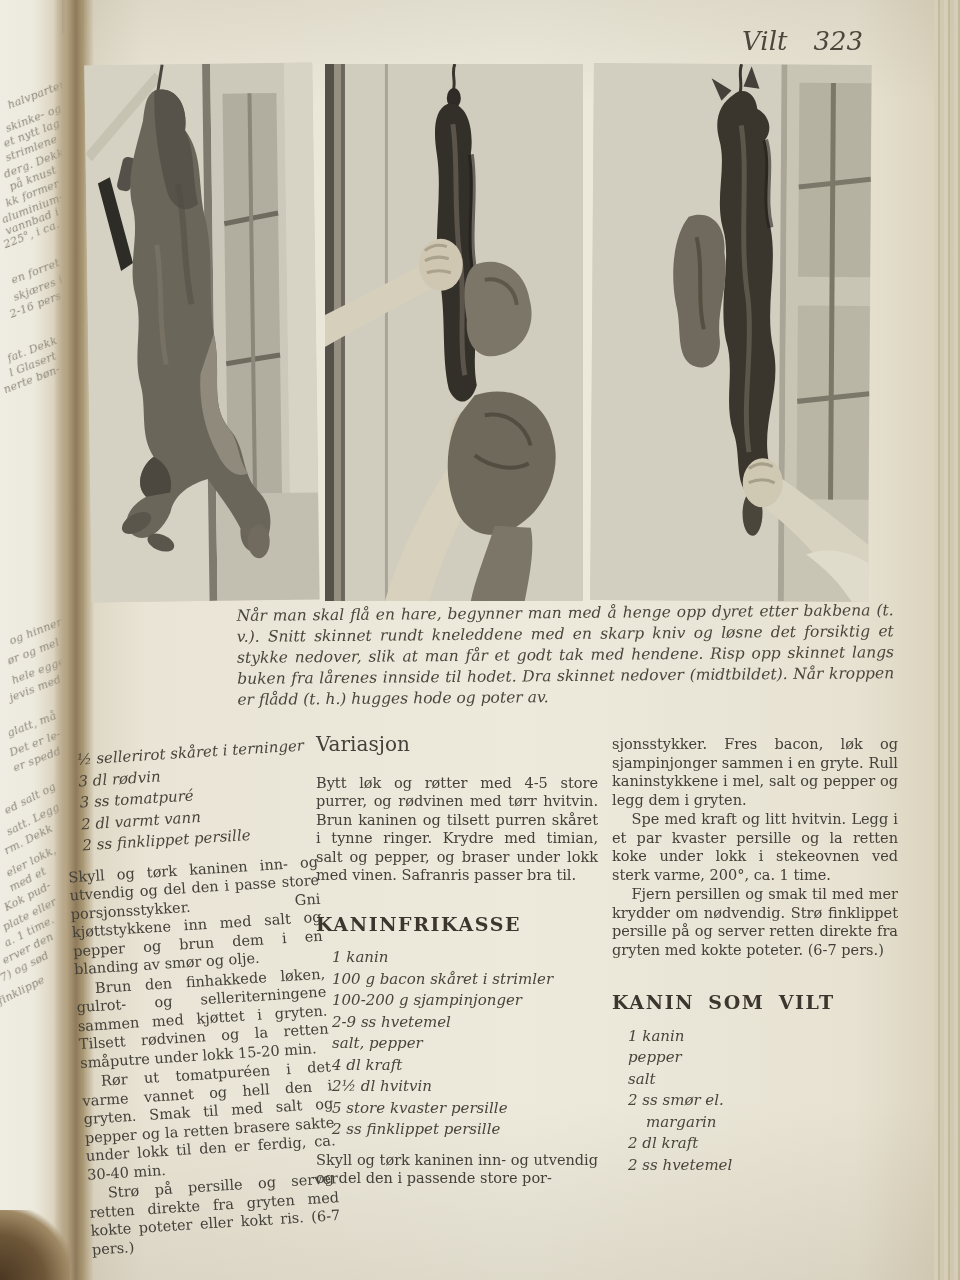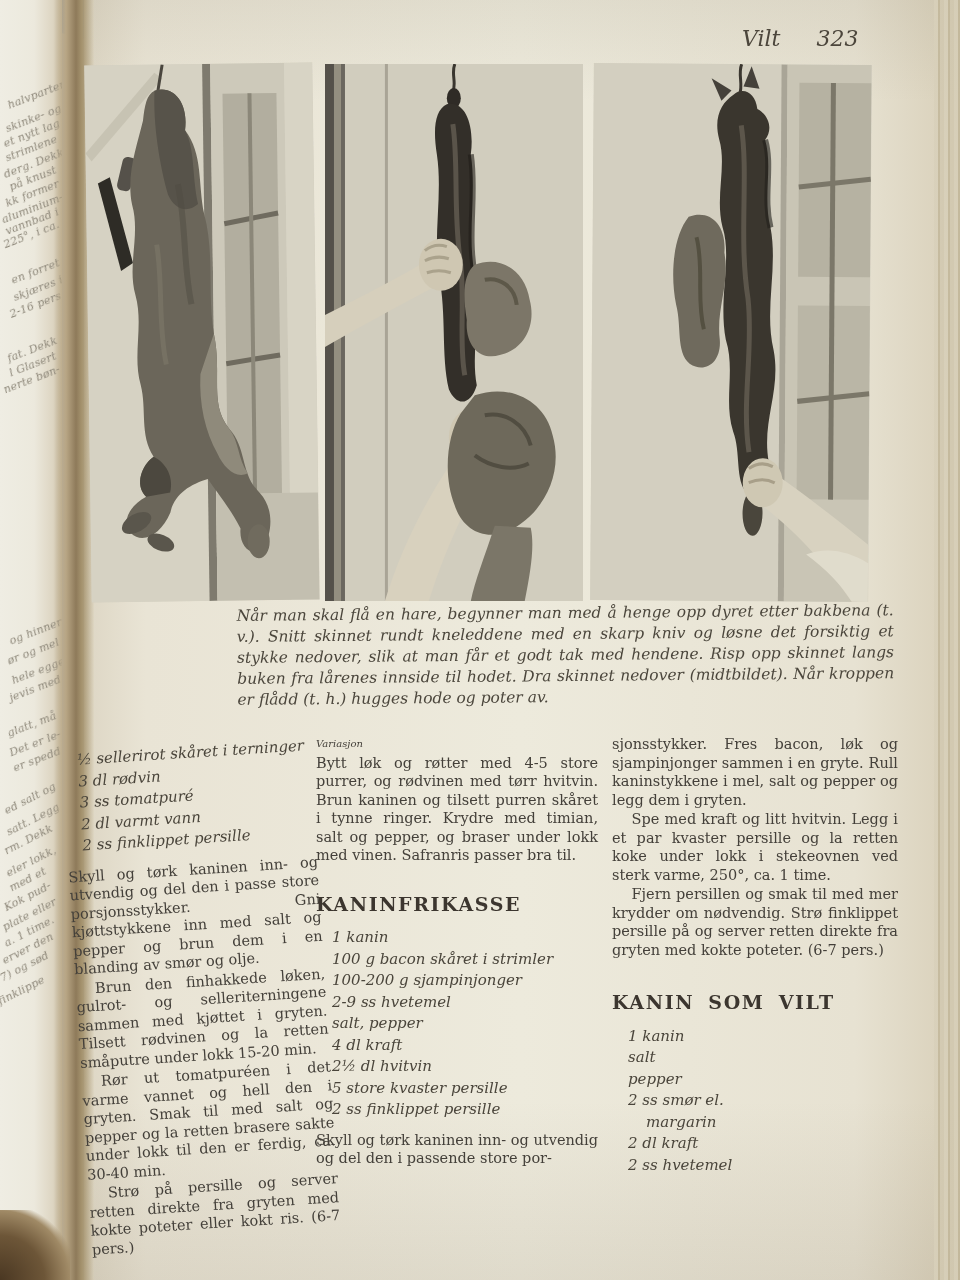--- a/index.html
+++ b/index.html
@@ -45,42 +45,42 @@
     opacity:.85;
   }
   .corner-bl{
     position:absolute;left:0;bottom:0;width:70px;height:70px;z-index:5;
     background:radial-gradient(circle at 0 100%,#4a3722 0%,#6d5638 45%,#a08a66 70%,rgba(160,138,102,0) 78%);
   }
   
   .content{position:absolute;inset:0;z-index:6;color:#44403a;}
   .pagehead{
     position:absolute;left:742px;top:26px;width:170px;
-    font-style:italic;font-size:22px;color:#4c463c;display:flex;gap:36px;
+    font-style:italic;font-size:26px;color:#4c463c;display:flex;gap:26px;
   }
   .figures{position:absolute;left:88px;top:64px;width:782px;height:537px;display:flex;gap:9px;}
   .fig{height:100%;overflow:hidden;background:#d4d0c1;}
   .fig svg{display:block;width:100%;height:100%;}
   .fig1{width:228px;transform:rotate(-.8deg);}
   .fig2{width:259px;}
   .fig3{width:278px;transform:rotate(.4deg);}
   .caption{
     position:absolute;left:237px;top:603px;width:657px;
     font-style:italic;font-size:15.5px;line-height:1.36;color:#4b463c;
     text-align:justify;transform:rotate(-.5deg);
   }
   .col{position:absolute;top:735px;font-size:14.5px;line-height:18.5px;text-align:justify;}
   .col p{margin:0;}
   .col p + p{text-indent:1.35em;margin-top:1px;}
   .col1{left:60px;width:250px;transform:rotate(-3.6deg);transform-origin:100% 0;}
   .col2{left:316px;width:282px;}
   .col3{left:612px;width:286px;}
   .ingredients{font-style:italic;line-height:21.5px;margin:0 0 10px 16px;font-size:15px;color:#4a453b;}
   .ingredients div.cont{padding-left:18px;font-style:italic;}
-  .var-head{font-style:italic;font-size:10px;margin-bottom:0;}
+  .var-head{font-size:20px;margin-bottom:20px;}
   .recipe-title{
     font-size:19px;letter-spacing:1.6px;color:#3c362f;margin:30px 0 14px 0;
     font-weight:600;text-align:left;
   }
   .col3 .recipe-title{margin-top:34px;word-spacing:6px;}
   .after-ing{margin-top:14px;}
 </style>
 </head>
 <body>
 
@@ -271,26 +271,26 @@
       <div>4 dl kraft</div>
       <div>2½ dl hvitvin</div>
       <div>5 store kvaster persille</div>
       <div>2 ss finklippet persille</div>
     </div>
     <p class="after-ing">Skyll og tørk kaninen inn- og utvendig og del den i passende store por-</p>
   </div>
 
   <div class="col col3">
     <p>sjonsstykker. Fres bacon, løk og sjampinjonger sammen i en gryte. Rull kaninstykkene i mel, salt og pepper og legg dem i gryten.</p>
-    <p>Spe med kraft og litt hvitvin. Legg i et par kvaster persille og la retten koke under lokk i stekeovnen ved sterk varme, 250°, ca. 1 time.</p>
+    <p>Spe med kraft og litt hvitvin. Legg i et par kvaster persille og la retten koke under lokk i stekeovnen ved sterk varme, 200°, ca. 1 time.</p>
     <p>Fjern persillen og smak til med mer krydder om nødvendig. Strø finklippet persille på og server retten direkte fra gryten med kokte poteter. (6-7 pers.)</p>
     <div class="recipe-title">KANIN SOM VILT</div>
     <div class="ingredients">
       <div>1 kanin</div>
+      <div>pepper</div>
       <div>salt</div>
-      <div>pepper</div>
       <div>2 ss smør el.</div>
       <div class="cont">margarin</div>
       <div>2 dl kraft</div>
       <div>2 ss hvetemel</div>
     </div>
   </div>
 </div>
 
 </body></html>

